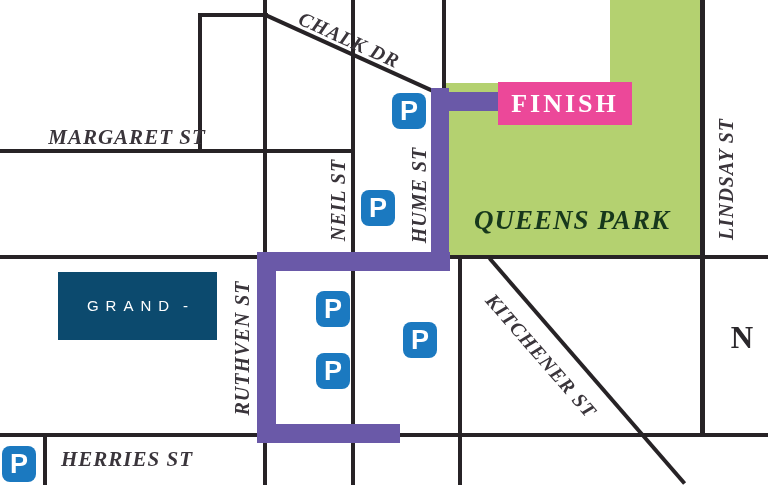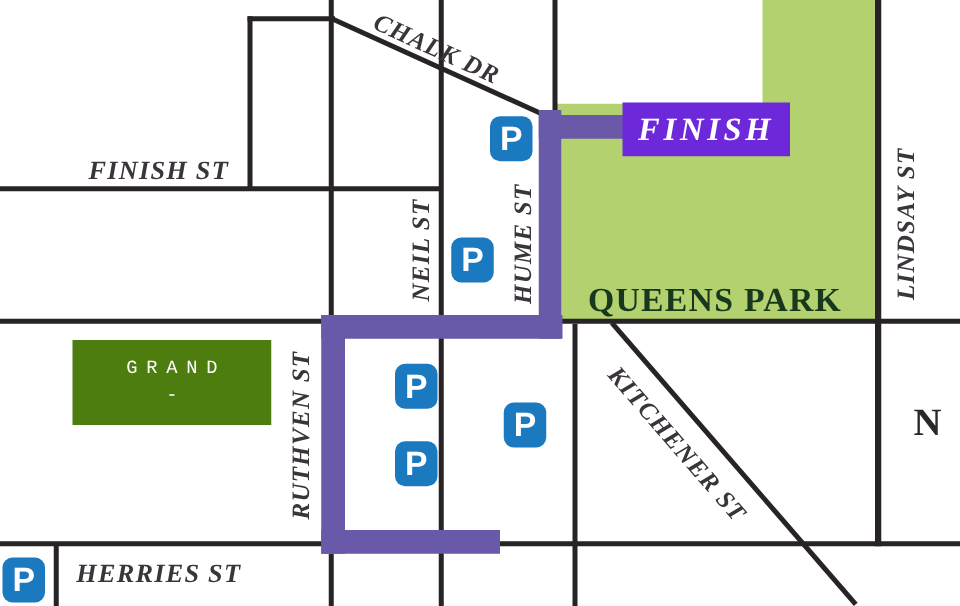--- a/index.html
+++ b/index.html
@@ -6,45 +6,44 @@
   .map{
     position:relative;width:768px;height:485px;overflow:hidden;
     background:#ffffff;
     font-family:"Liberation Serif","DejaVu Serif",serif;
   }
   .park{position:absolute;background:#b4d170;}
   .line{position:absolute;background:#272326;}
   .diag{position:absolute;background:#272326;transform-origin:0 0;}
   .route{position:absolute;background:#6a59a8;}
   .route-box{
-    position:absolute;background:#6d28d9;color:#ffffff;
+    position:absolute;background:#ec4899;color:#ffffff;
     display:flex;align-items:center;justify-content:center;
-    font-style:italic;font-weight:700;font-size:26px;letter-spacing:3px;
+    font-weight:700;font-size:26px;letter-spacing:3px;
   }
   .street-label{
     position:absolute;color:#3a353b;font-style:italic;font-weight:700;
     white-space:nowrap;letter-spacing:1px;
     transform:translate(-50%,-50%);
   }
   .rot-90{transform:translate(-50%,-50%) rotate(-90deg);}
   .park-label{
-    position:absolute;color:#17381c;font-weight:700;
+    position:absolute;color:#17381c;font-style:italic;font-weight:700;
     font-size:27px;letter-spacing:1px;white-space:nowrap;
     transform:translate(-50%,-50%);
-    margin-top:20px;
   }
   .compass{
     position:absolute;color:#2b282c;font-weight:700;font-size:31px;
     transform:translate(-50%,-50%);
   }
   .building{
-    position:absolute;background:#4d7c0f;color:#ffffff;
-    display:flex;flex-direction:column;align-items:center;justify-content:center;
+    position:absolute;background:#0c4a6e;color:#ffffff;
+    display:flex;flex-direction:row;align-items:center;justify-content:center;
     font-size:15px;letter-spacing:7px;line-height:1.5;
-    font-family:Liberation Mono, monospace;
+    font-family:Liberation Sans, sans-serif;
   }
   .building span{display:block;text-indent:7px;}
   .p-icon{
     position:absolute;width:34px;height:36px;border-radius:8px;
     background:#1b79c0;color:#ffffff;
     display:flex;align-items:center;justify-content:center;
     font-family:"Liberation Sans","DejaVu Sans",sans-serif;
     font-weight:700;font-size:27px;
   }
 </style>
@@ -71,21 +70,21 @@
   <div class="line" style="left:43px;top:435px;width:4px;height:50px;"></div>
   <div class="diag" style="left:491px;top:257px;width:298px;height:4px;transform:rotate(49.1deg);"></div>
 
   <div class="route" style="left:431px;top:92px;width:69px;height:19px;"></div>
   <div class="route" style="left:431px;top:88px;width:18px;height:183px;"></div>
   <div class="route" style="left:257px;top:252px;width:193px;height:19px;"></div>
   <div class="route" style="left:257px;top:252px;width:19px;height:191px;"></div>
   <div class="route" style="left:257px;top:424px;width:143px;height:19px;"></div>
 
   <div class="street-label" style="left:349px;top:40px;font-size:20px;transform:translate(-50%,-50%) rotate(24.5deg);">CHALK DR</div>
-  <div class="street-label" style="left:127px;top:137px;font-size:21px;">FINISH ST</div>
+  <div class="street-label" style="left:127px;top:137px;font-size:21px;">MARGARET ST</div>
   <div class="street-label" style="left:127px;top:459px;font-size:21px;font-family:Liberation Serif, serif;">HERRIES ST</div>
   <div class="street-label rot-90" style="left:338px;top:200px;font-size:20px;">NEIL ST</div>
   <div class="street-label rot-90" style="left:419px;top:195px;font-size:20px;">HUME ST</div>
   <div class="street-label rot-90" style="left:242px;top:348px;font-size:20px;">RUTHVEN ST</div>
   <div class="street-label rot-90" style="left:726px;top:179px;font-size:20px;">LINDSAY ST</div>
   <div class="street-label" style="left:541px;top:356px;font-size:20px;transform:translate(-50%,-50%) rotate(49deg);">KITCHENER ST</div>
 
   <div class="park-label" style="left:572px;top:220px;">QUEENS PARK</div>
 
   <div class="building" style="left:58px;top:272px;width:159px;height:68px;">

